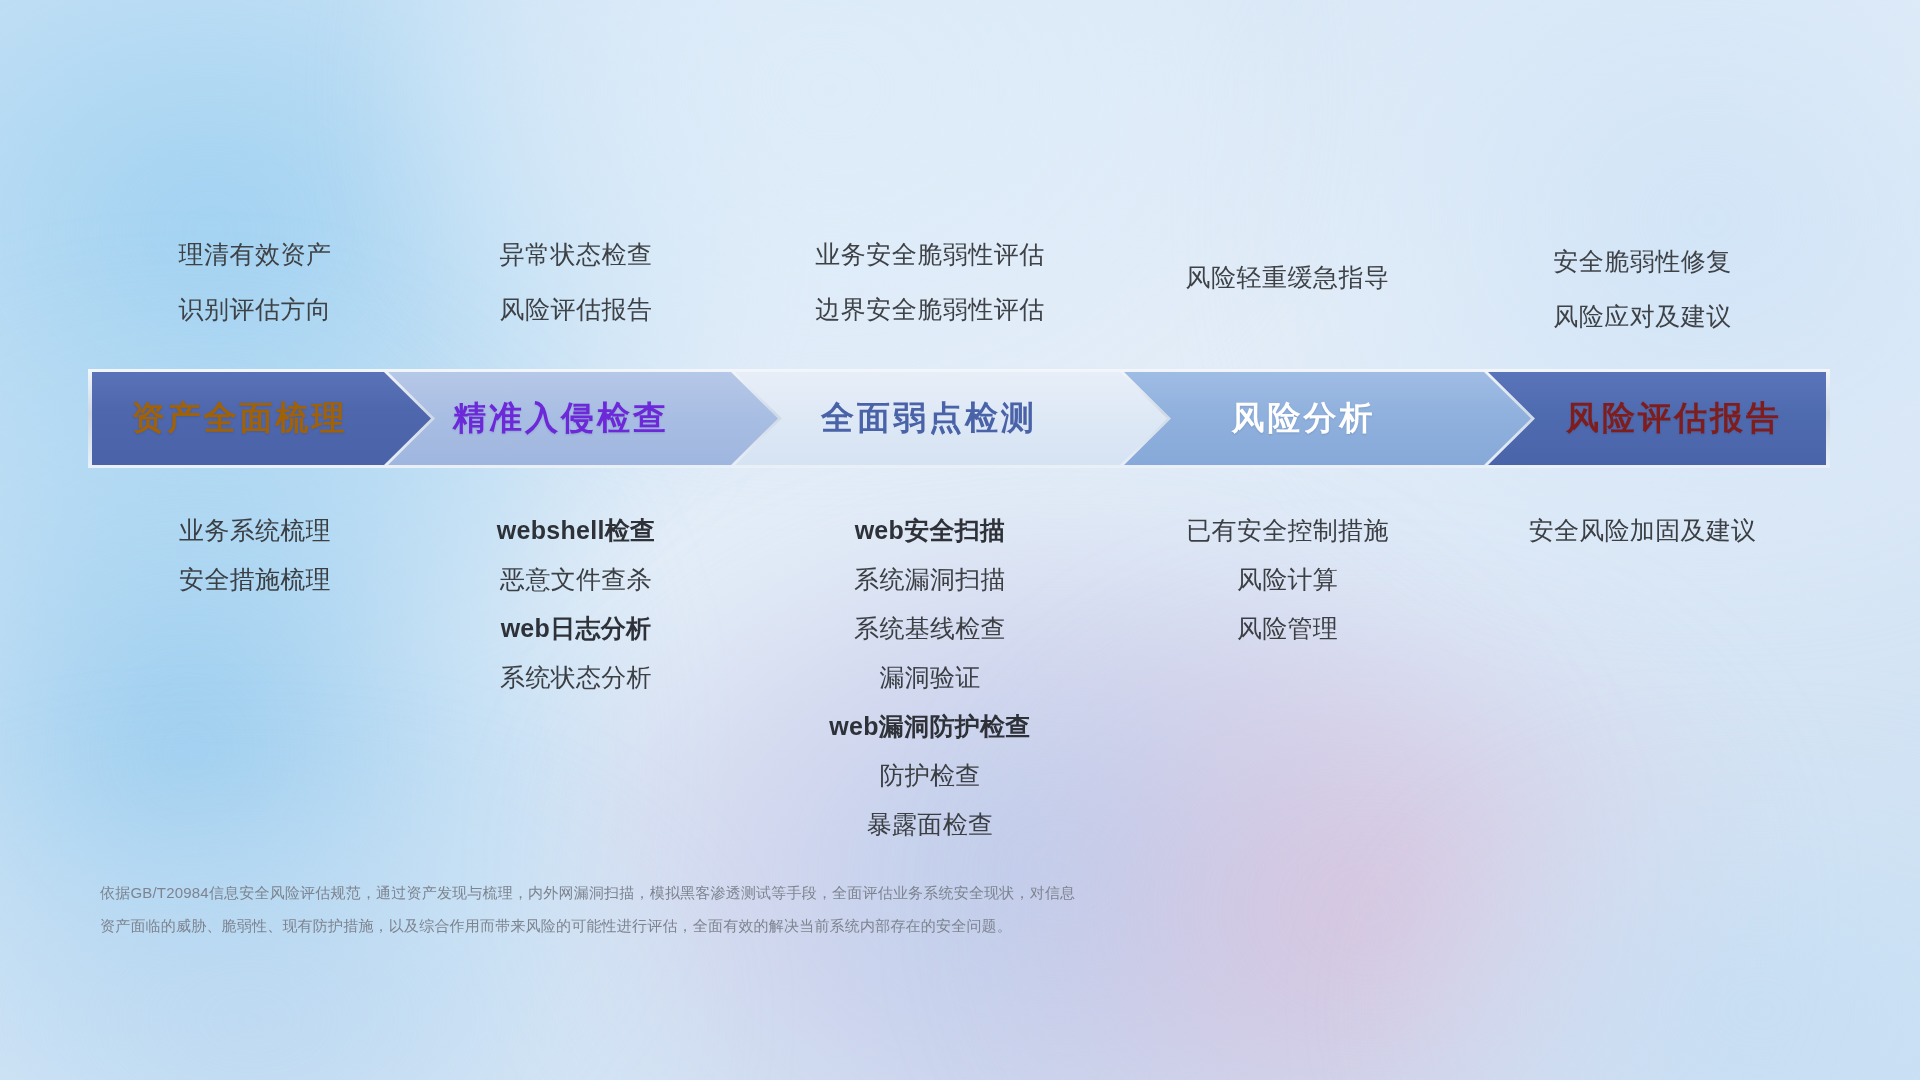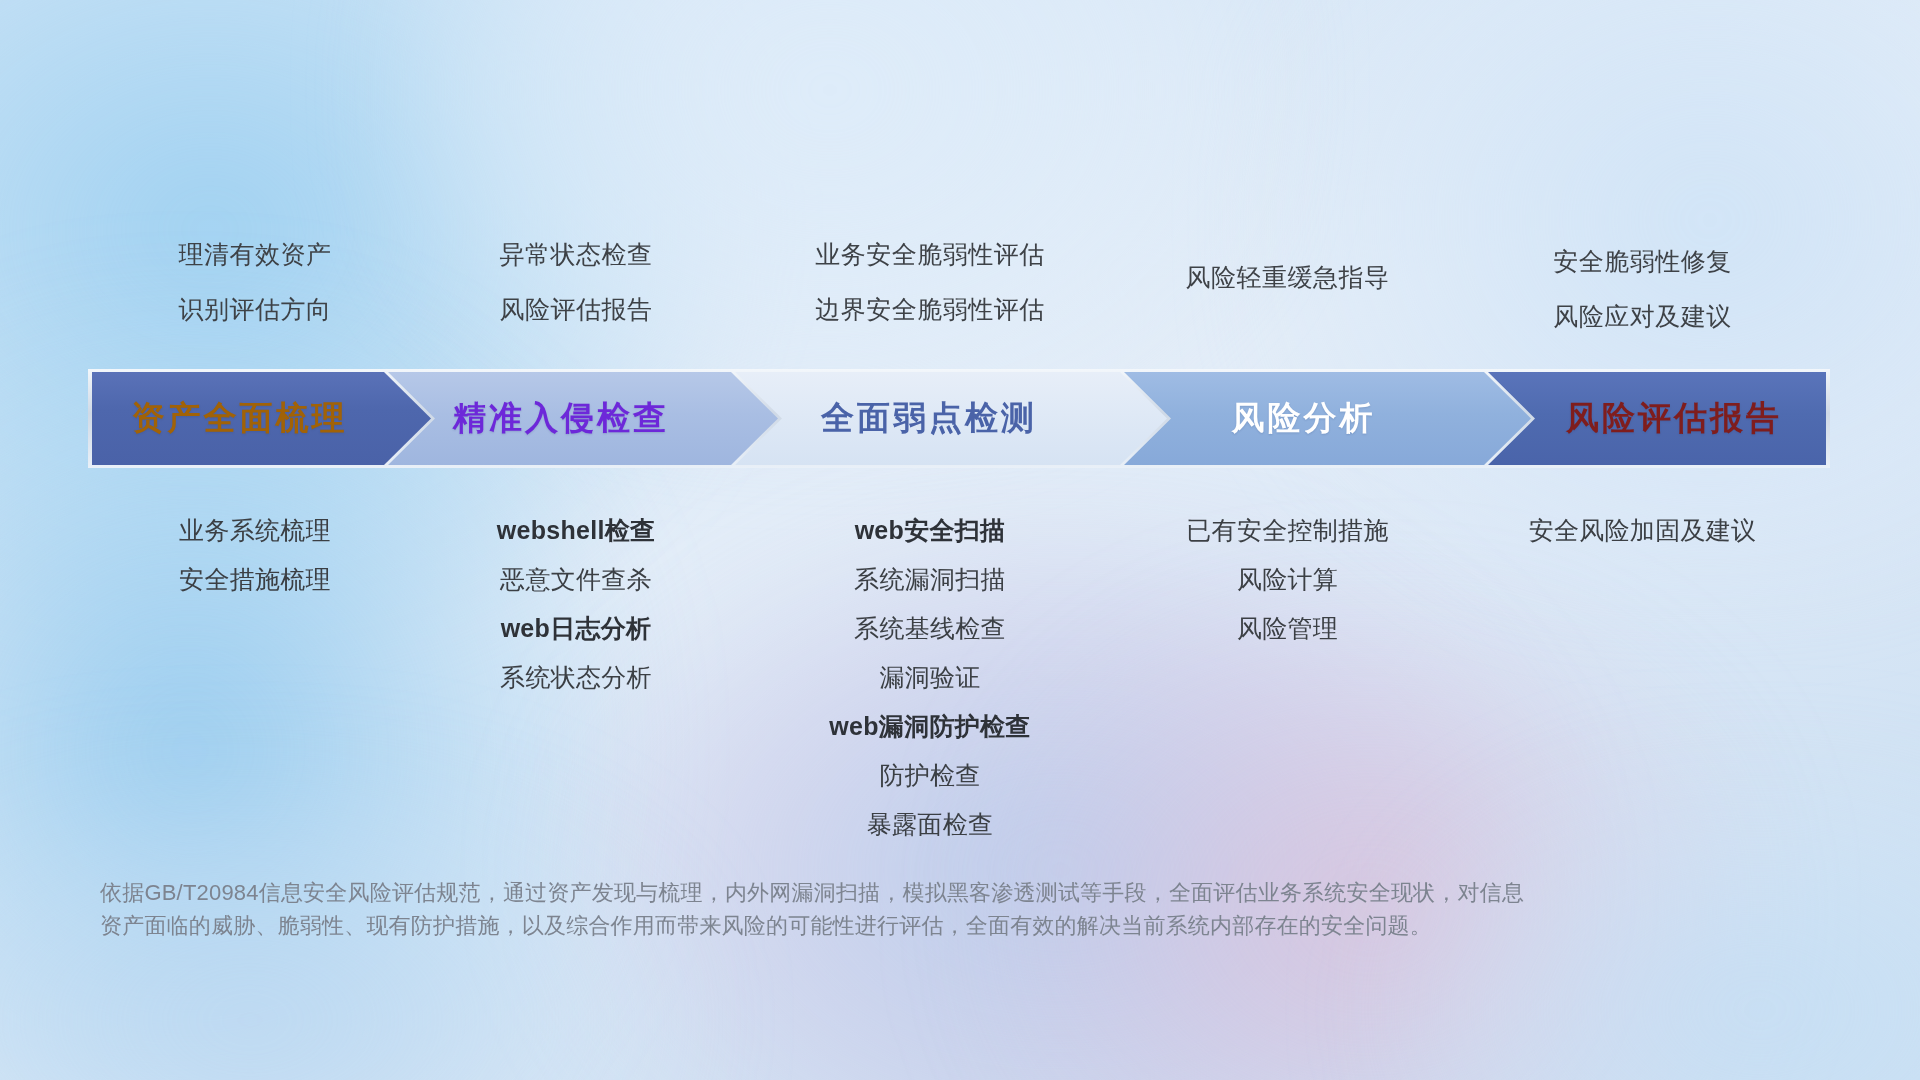--- a/index.html
+++ b/index.html
@@ -83,21 +83,21 @@
   }
   .chev .body{position:absolute;inset:0;z-index:1;}
 
   
   .rim{position:absolute;top:-3px;height:99px;z-index:0;
        background:linear-gradient(180deg,#f3f7fb 0%,#cfd9e6 45%,#e9f0f8 100%);}
 
   
   .note{
     position:absolute;left:100px;top:876px;width:1540px;
-    font-size:22px;line-height:33px;color:#7d8490;letter-spacing:.2px;
+    font-size:15px;line-height:33px;color:#7d8490;letter-spacing:.2px;
   }
 </style>
 </head>
 <body>
 
 <div class="bg">
   <div class="base"></div>
   <div class="b1"></div>
   <div class="b2"></div>
   <div class="b3"></div>

